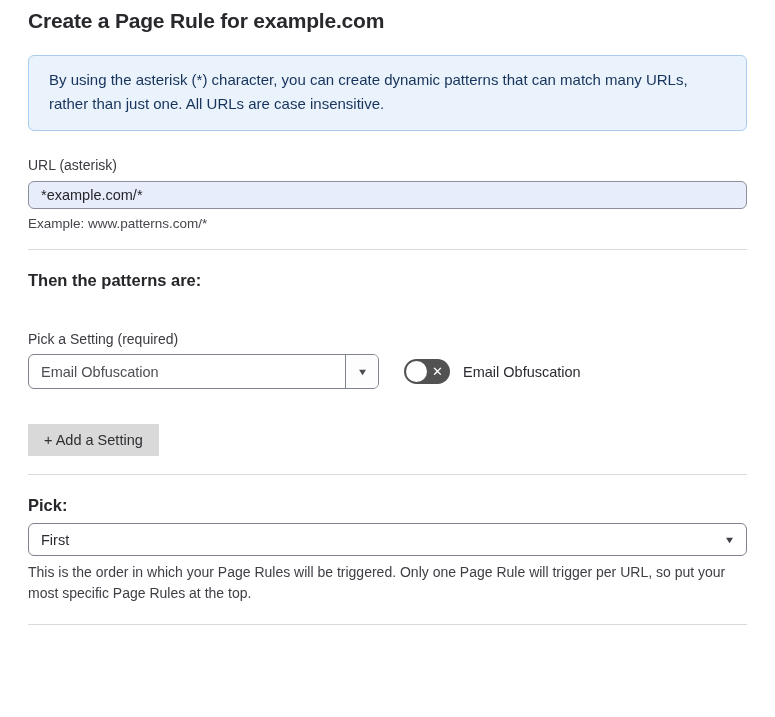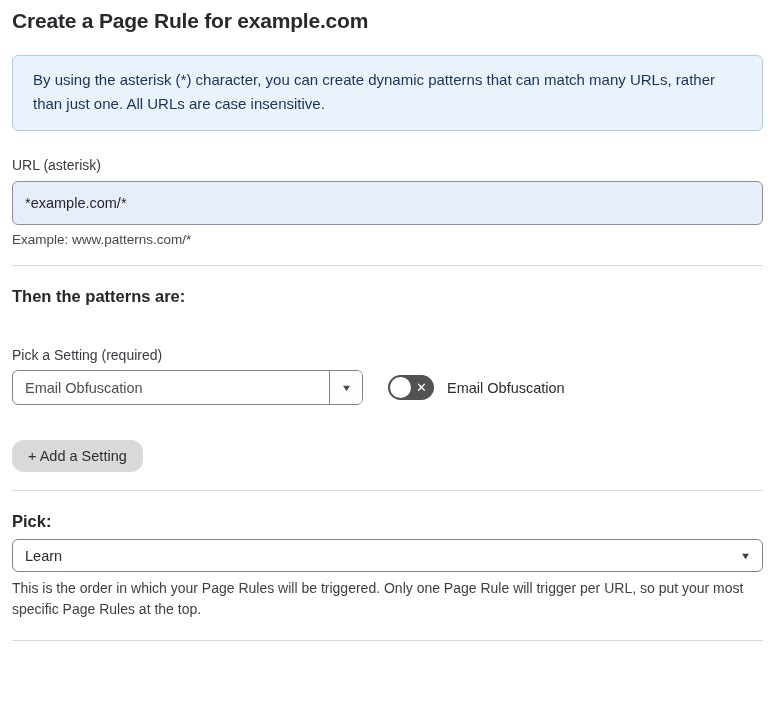--- a/index.html
+++ b/index.html
@@ -3,21 +3,21 @@
 <meta charset="utf-8">
 <style>
   * { margin: 0; padding: 0; box-sizing: border-box; }
   html, body { width: 775px; background: #ffffff; }
   body {
     font-family: "Liberation Sans", "DejaVu Sans", sans-serif;
     color: #2b2b31;
     height: 717px;
     overflow: hidden;
   }
-  .container { padding: 0 12px; }
+  .container { padding: 0 28px; }
 
   .page-title {
     margin-top: 9px;
     font-size: 21px;
     font-weight: 700;
     color: #28282d;
     letter-spacing: -0.2px;
   }
 
   .info-box {
@@ -40,21 +40,21 @@
   .field-label {
     font-size: 14px;
     color: #3a3a41;
   }
   .url-label { margin-top: 26px; }
 
   .url-input {
     display: block;
     margin-top: 8px;
     width: 100%;
-    height: 44px;
+    height: 28px;
     background: #e7edfb;
     border: 1px solid #8a8f9b;
     border-radius: 6px;
     padding: 0 12px;
     font-family: "Liberation Sans", "DejaVu Sans", sans-serif;
     font-size: 14.5px;
     color: #26262b;
     outline: none;
   }
 
@@ -151,21 +151,21 @@
   }
   .toggle-text {
     margin-left: 13px;
     font-size: 14.5px;
     color: #2b2b31;
   }
 
   .btn {
     display: inline-block;
     border: none;
-    border-radius: 12px;
+    border-radius: 0;
     font-family: "Liberation Sans", "DejaVu Sans", sans-serif;
     font-size: 14.5px;
     cursor: pointer;
     padding: 8px 16px;
     color: #2e2e33;
     background: #d9d9d9;
   }
   .add-setting-btn { margin-top: 35px; }
 
   .order-heading { margin-top: 21px; }
@@ -242,21 +242,21 @@
   </div>
 
   <button class="btn add-setting-btn">+ Add a Setting</button>
 
   <hr class="divider">
 
   <div class="section-heading order-heading">Pick:</div>
 
 
   <div class="order-select">
-    <span>Learn</span>
+    <span>First</span>
     <span class="chevron">▼</span>
   </div>
 
   <div class="order-helper">This is the order in which your Page Rules will be triggered. Only one Page Rule will trigger per URL, so put your most specific Page Rules at the top.</div>
 
   <hr class="divider footer-divider">
 
   
 
 </div>

